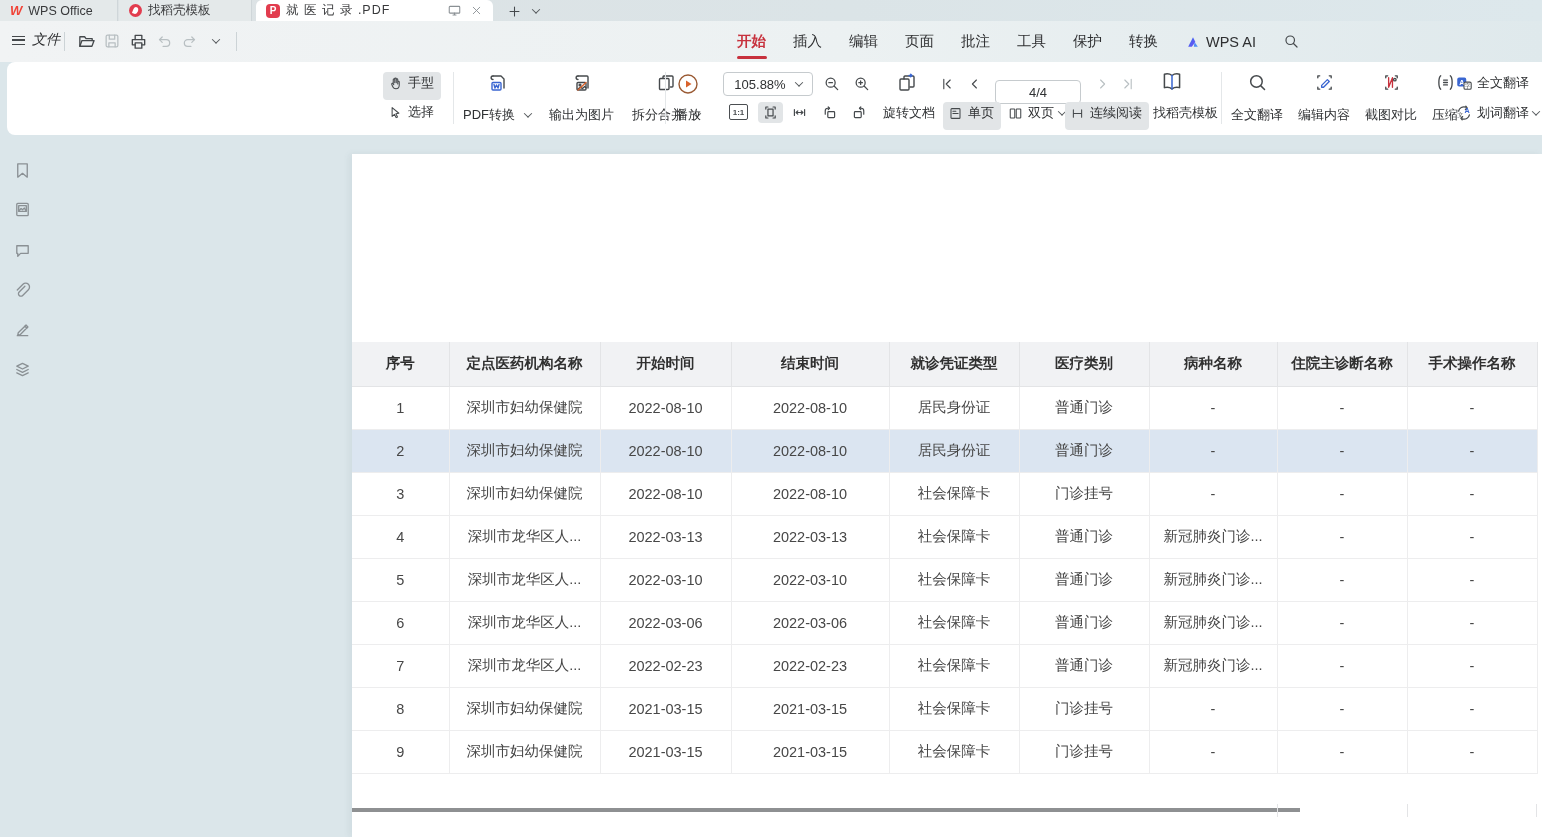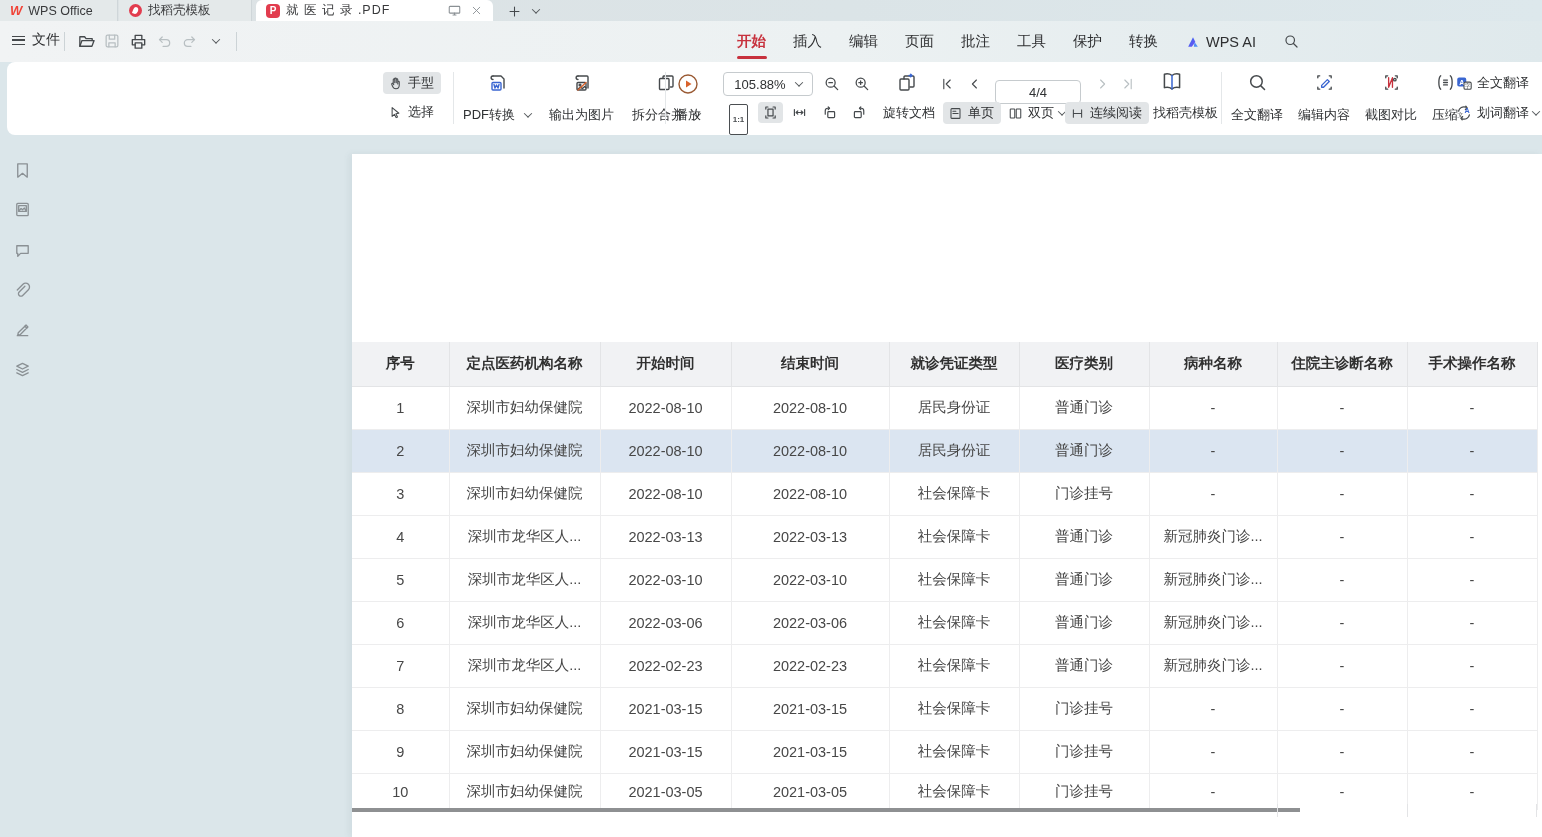--- a/index.html
+++ b/index.html
@@ -19,43 +19,43 @@
   .pdfbadge { width:14px; height:14px; border-radius:4px; background:#e23c4e; color:#fff; font-size:10px; font-weight:bold; display:flex; align-items:center; justify-content:center; }
   .tab3-label { letter-spacing:1px; }
   .tabctl { position:absolute; top:2px; display:flex; align-items:center; justify-content:center; width:18px; height:18px; color:#6d7478; }
   svg.ic { fill:none; stroke:#45494c; stroke-width:1.4; stroke-linecap:round; stroke-linejoin:round; }
   svg.ic.dis { stroke:#b8bfc2; }
   svg.ic.gray { stroke:#8a9094; }
 
   
   .menubar { position:absolute; left:0; top:21px; width:1542px; height:41px;
              background:linear-gradient(90deg,#f1f3f4 0%,#ecf1f2 55%,#dfe9ec 100%); }
-  .filebtn { position:absolute; left:12px; top:10px; display:flex; align-items:center; gap:7px; font-size:14px; color:#2d2e30; }
+  .filebtn { position:absolute; left:12px; top:10px; display:flex; align-items:center; gap:7px; font-size:14px; color:#2d2e30;font-style:italic; }
   .burger { width:13px; height:9px; border-top:1.6px solid #45494c; border-bottom:1.6px solid #45494c; position:relative; }
   .burger:after { content:""; position:absolute; left:0; top:2.7px; width:13px; height:1.6px; background:#45494c; }
   .vdiv { position:absolute; width:1px; background:#ccd3d6; }
   .quick { position:absolute; top:10px; width:20px; height:20px; display:flex; align-items:center; justify-content:center; }
   .menus { position:absolute; left:737px; top:0; height:41px; display:flex; align-items:center; gap:27px; font-size:14.5px; color:#2e2f31; }
   .mi { position:relative; height:41px; display:flex; align-items:center; cursor:default; }
   .mi.active { color:#c7313d; font-weight:bold; }
   .mi.active:after { content:""; position:absolute; left:50%; transform:translateX(-50%); bottom:3px; width:30px; height:3px; background:#c7313d; border-radius:2px; }
   .wpsai { display:flex; align-items:center; gap:5px; font-size:14.5px; color:#2e2f31;text-align:center; }
 
   
   .ribbon { position:absolute; left:7px; top:62px; width:1535px; height:73px; background:#fff; border-radius:8px 0 0 8px; }
   .rb { position:absolute; display:flex; align-items:center; }
-  .pill { border-radius:4px; padding:2px 7px 2px 5px; display:flex; align-items:center; gap:5px; font-size:13px; color:#2f3133; }
+  .pill { border-radius:4px; padding:2px 7px 8px 5px; display:flex; align-items:center; gap:5px; font-size:13px; color:#2f3133; }
   .pill.on { background:#e2e5e7; }
   .bigbtn { display:flex; flex-direction:column; align-items:center; justify-content:space-between; height:54px; font-size:13px; color:#2f3133; padding-top:2px; }
   .bigbtn .lbl { display:flex; align-items:center; gap:10px; white-space:nowrap; }
   .chev { width:6px; height:6px; border-right:1.3px solid #55595c; border-bottom:1.3px solid #55595c; transform:rotate(45deg) translate(-1px,-1px); display:inline-block; }
   .box { border:1px solid #c6cbce; border-radius:4px; background:#fff; display:flex; align-items:center; justify-content:center; font-size:13px; color:#2f3133; }
   .rdiv { position:absolute; top:10px; width:1px; height:52px; background:#e4e7e9; }
   .flatlbl { font-size:13px; color:#2f3133; white-space:nowrap; display:flex; align-items:center; gap:4px; }
-  .onebox { width:19px; height:31px; border:1.3px solid #4a4e51; border-radius:2px; font-size:8px; font-weight:bold; color:#4a4e51; display:flex; align-items:center; justify-content:center; }
+  .onebox { width:19px; height:16px; border:1.3px solid #4a4e51; border-radius:2px; font-size:8px; font-weight:bold; color:#4a4e51; display:flex; align-items:center; justify-content:center; }
 
   
   .siderail { position:absolute; left:0; top:135px; width:45px; bottom:0; }
   .railic { position:absolute; left:13px; width:19px; height:19px; }
   .page { position:absolute; left:352px; top:154px; right:0; bottom:0; background:#fff; box-shadow:-3px 0 6px rgba(80,100,110,.08); }
 
   
   .doc-table { position:absolute; left:0; top:188px; width:1185px; border-collapse:collapse; table-layout:fixed;
                font-size:14.5px; color:#474747; filter:blur(.35px); }
   .doc-table th { background:#f1f2f4; font-weight:bold; color:#303030; height:44px; border:1px solid #e3e4e6; border-top:none; text-align:center;margin-left:46px; }
@@ -590,30 +590,19 @@
           <td>9</td>
           <td>深圳市妇幼保健院</td>
           <td>2021-03-15</td>
           <td>2021-03-15</td>
           <td>社会保障卡</td>
           <td>门诊挂号</td>
           <td>-</td>
           <td>-</td>
           <td>-</td>
         </tr>
-        <tr class="last">
-          <td>10</td>
-          <td>深圳市妇幼保健院</td>
-          <td>2021-03-05</td>
-          <td>2021-03-05</td>
-          <td>社会保障卡</td>
-          <td>门诊挂号</td>
-          <td>-</td>
-          <td>-</td>
-          <td>-</td>
-        </tr>
       </tbody>
   </table>
   <div class="darkbar"></div>
   <div class="stub" style="left:925px;"></div>
   <div class="stub" style="left:1055px;"></div>
   <div class="stub" style="left:1184px;"></div>
 </div>
 
 </body></html>

